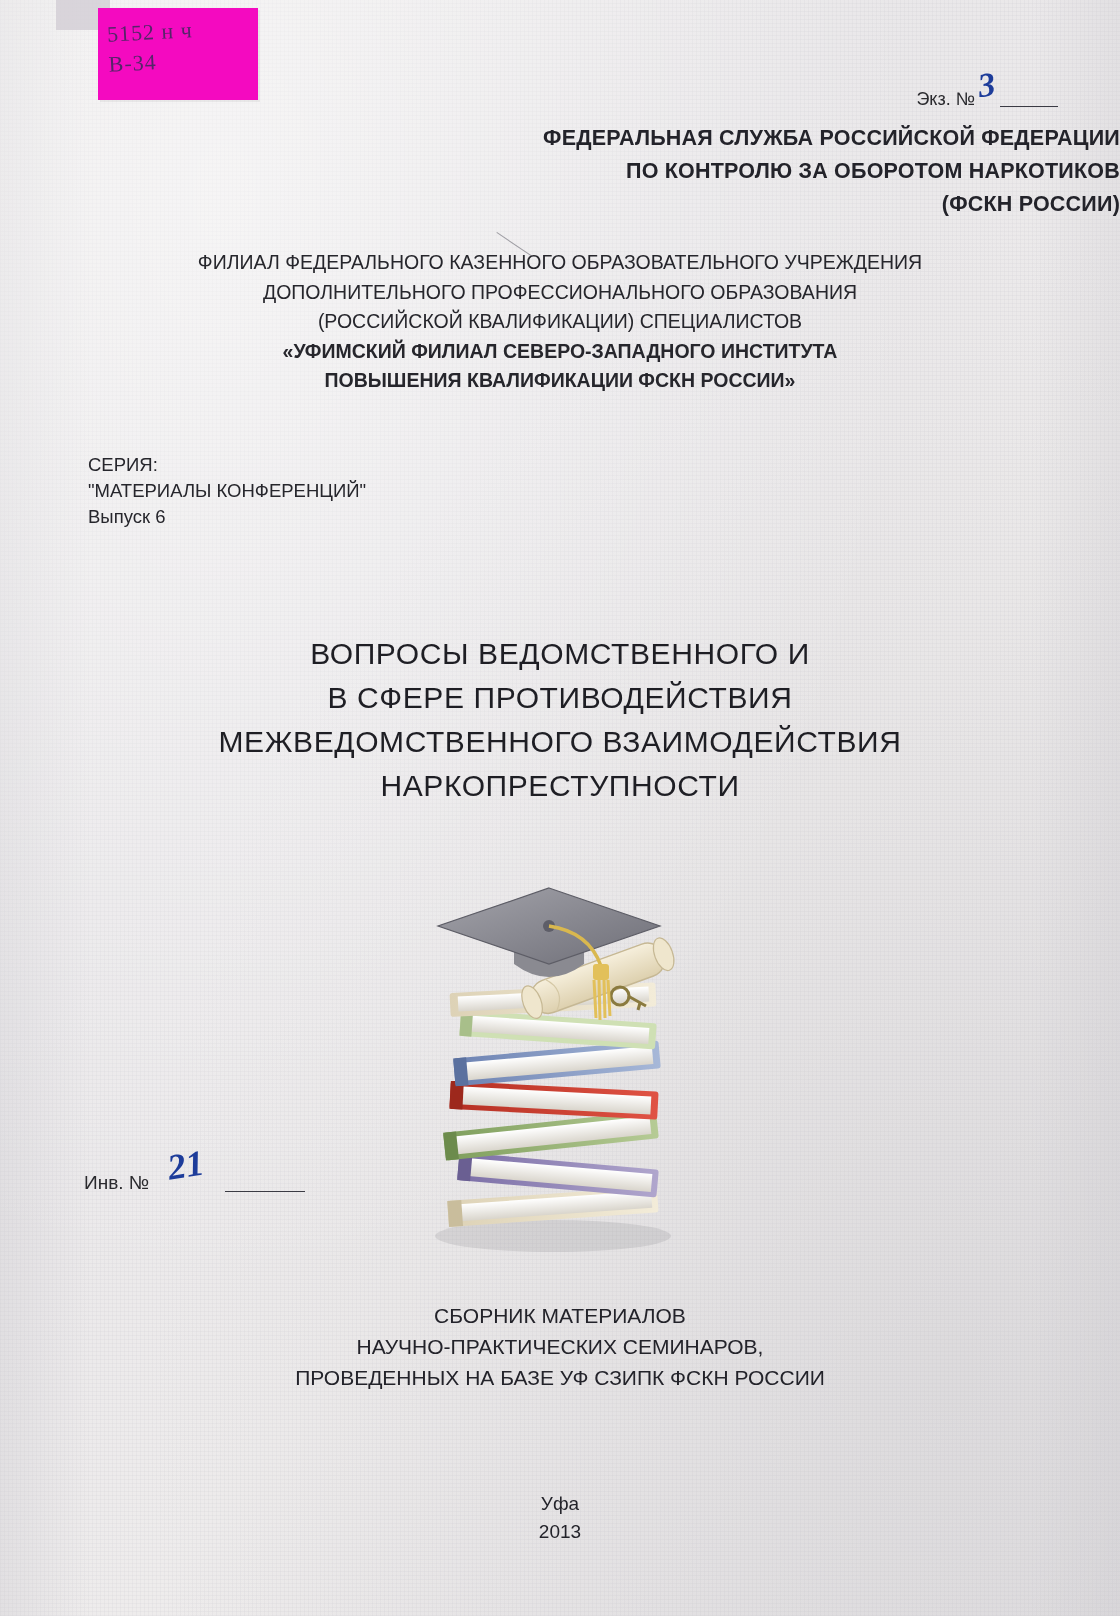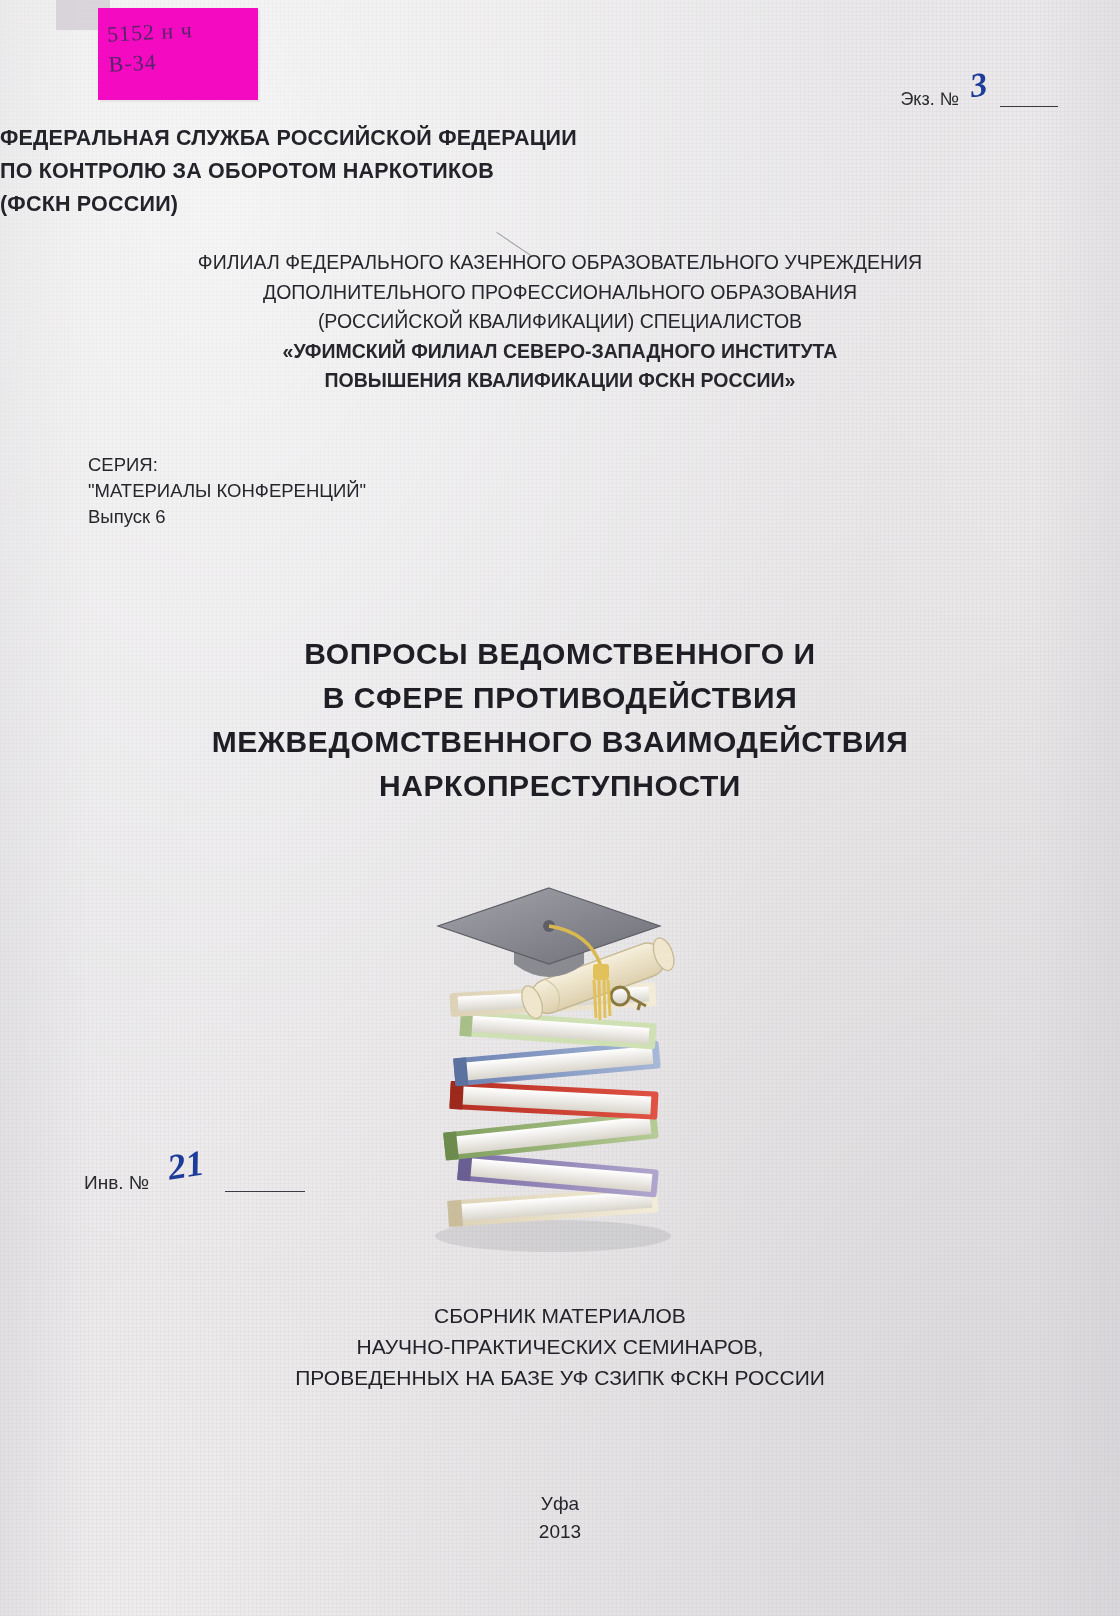--- a/index.html
+++ b/index.html
@@ -76,21 +76,21 @@
     background: #f40ac0;
   }
 
   
   .copy-no {
     position: absolute;
     right: 62px;
     top: 72px;
     display: flex;
     align-items: flex-end;
-    gap: 12px;
+    gap: 4px;
     justify-content: center;
   }
   .copy-no .lbl {
     font-size: 18px;
     color: #2a2a2e;
   }
   .copy-no .hand {
     font-family: "Liberation Serif", serif;
     font-size: 34px;
     color: #1d3c9a;
@@ -104,21 +104,21 @@
     border-bottom: 1.5px solid #3b3b44;
     margin-bottom: 3px;
   }
 
   
   .org {
     position: absolute;
     left: 0;
     right: 0;
     top: 122px;
-    text-align: left;
+    text-align: right;
     font-weight: bold;
     font-size: 21.5px;
     line-height: 33px;
     letter-spacing: 0.2px;
     color: #23232a;
   }
 
   .institute {
     position: absolute;
     left: 0;
@@ -142,21 +142,21 @@
     color: #26262c;
     text-align: left;
   }
 
   .maintitle {
     position: absolute;
     left: 0;
     right: 0;
     top: 632px;
     text-align: center;
-    font-weight: bold;
+    font-weight: normal;
     font-size: 30px;
     line-height: 44px;
     letter-spacing: 0.6px;
     color: #1e1e24;
   }
 
   
   .illustration {
     position: absolute;
     left: 338px;

